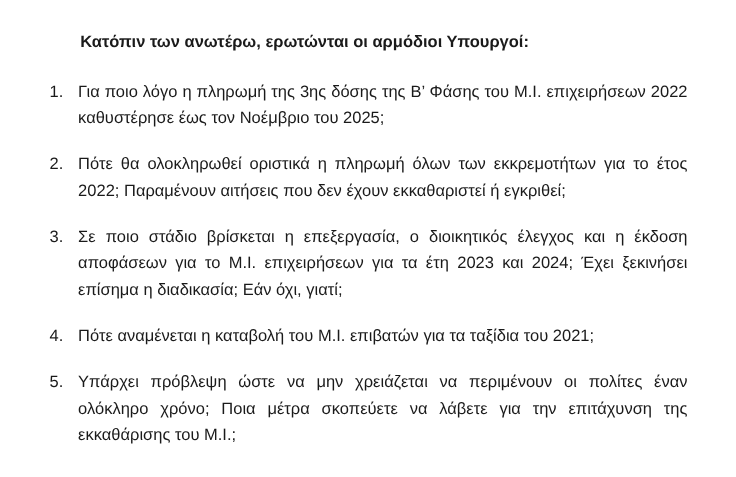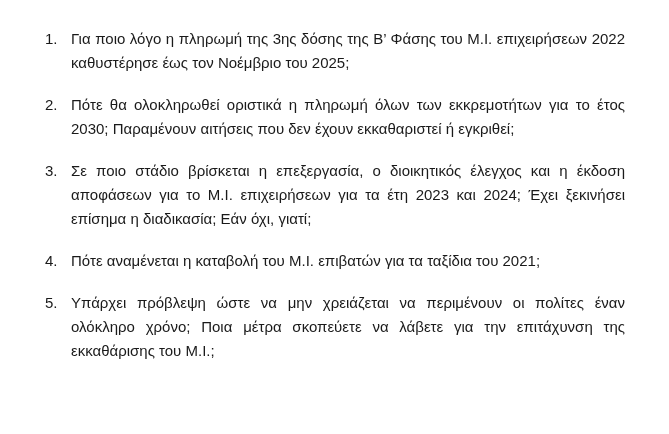--- a/index.html
+++ b/index.html
@@ -44,31 +44,32 @@
     flex: 1 1 auto;
     text-align: justify;
     text-align-last: left;
   }
 </style>
 </head>
 <body>
 
 <div class="doc-page">
 
+  <p class="doc-heading">Κατόπιν των ανωτέρω, ερωτώνται οι αρμόδιοι Υπουργοί:</p>
 
   <ol class="question-list">
 
     <li class="question-item">
       <span class="question-number">1.</span>
       <span class="question-text">Για ποιο λόγο η πληρωμή της 3ης δόσης της Β’ Φάσης του Μ.Ι. επιχειρήσεων 2022 καθυστέρησε έως τον Νοέμβριο του 2025;</span>
     </li>
 
     <li class="question-item">
       <span class="question-number">2.</span>
-      <span class="question-text">Πότε θα ολοκληρωθεί οριστικά η πληρωμή όλων των εκκρεμοτήτων για το έτος 2030; Παραμένουν αιτήσεις που δεν έχουν εκκαθαριστεί ή εγκριθεί;</span>
+      <span class="question-text">Πότε θα ολοκληρωθεί οριστικά η πληρωμή όλων των εκκρεμοτήτων για το έτος 2022; Παραμένουν αιτήσεις που δεν έχουν εκκαθαριστεί ή εγκριθεί;</span>
     </li>
 
     <li class="question-item">
       <span class="question-number">3.</span>
       <span class="question-text">Σε ποιο στάδιο βρίσκεται η επεξεργασία, ο διοικητικός έλεγχος και η έκδοση αποφάσεων για το Μ.Ι. επιχειρήσεων για τα έτη 2023 και 2024; Έχει ξεκινήσει επίσημα η διαδικασία; Εάν όχι, γιατί;</span>
     </li>
 
     <li class="question-item">
       <span class="question-number">4.</span>
       <span class="question-text">Πότε αναμένεται η καταβολή του Μ.Ι. επιβατών για τα ταξίδια του 2021;</span>

